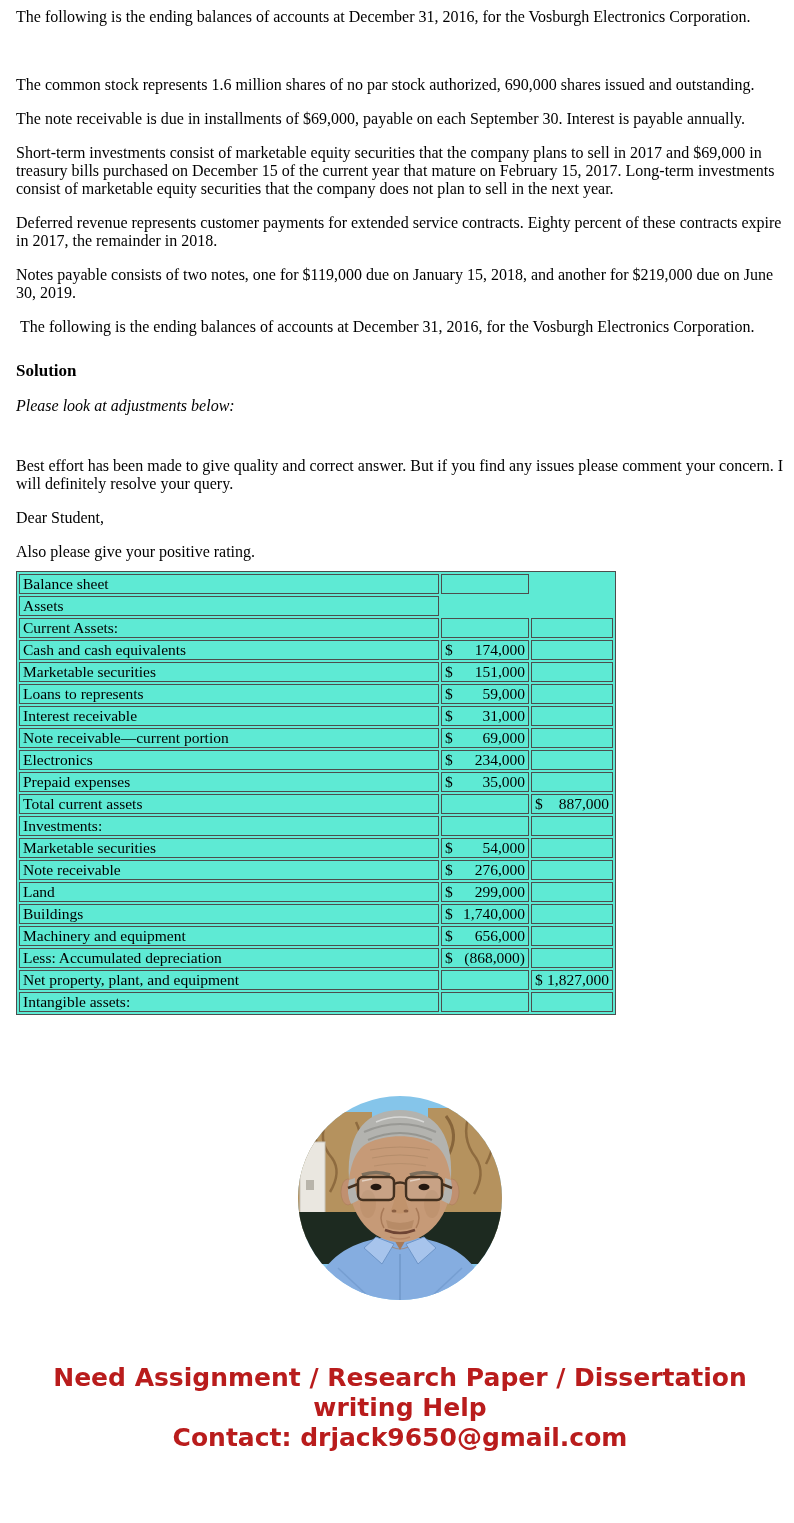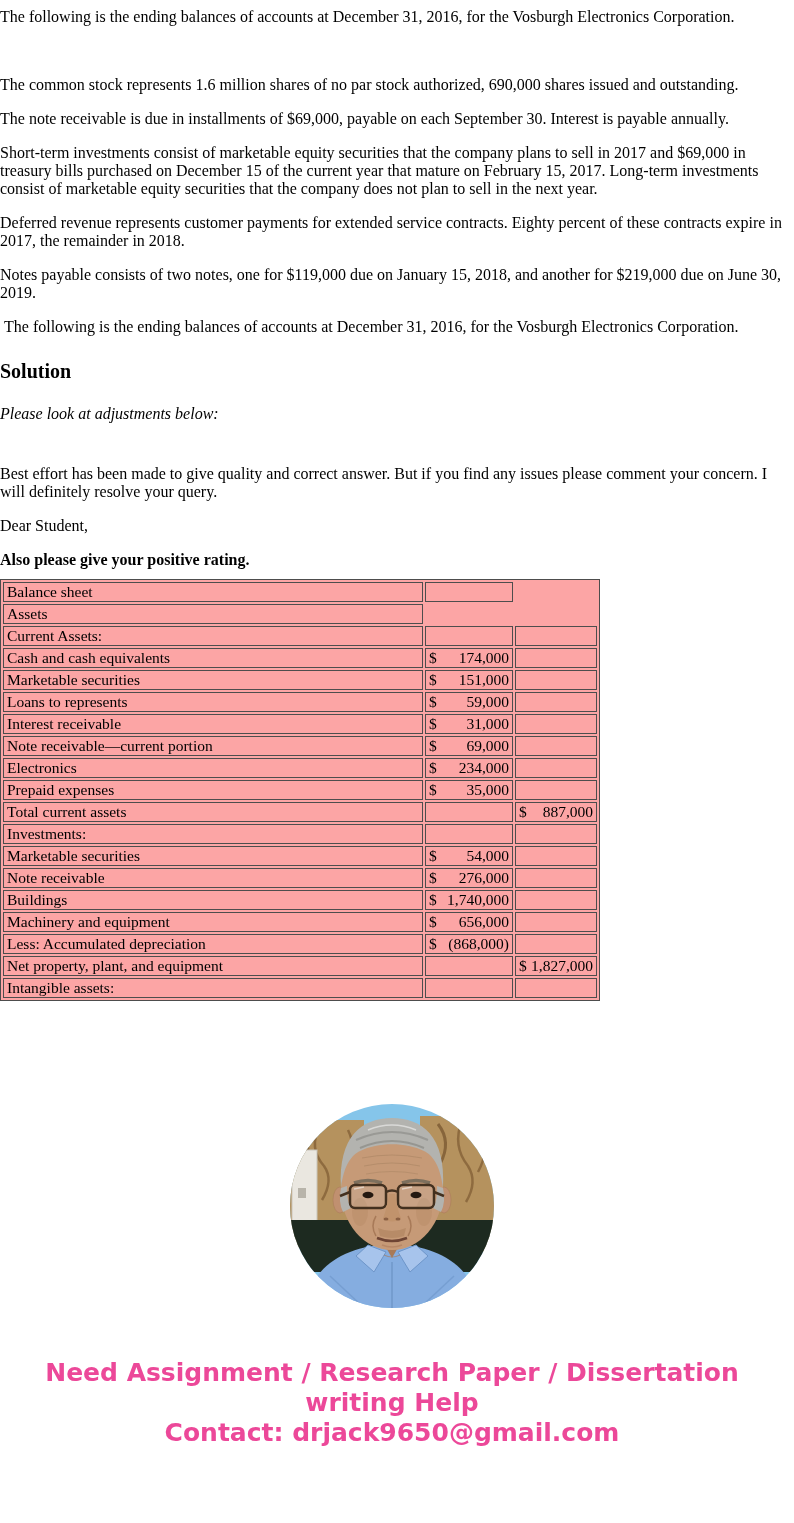--- a/index.html
+++ b/index.html
@@ -3,77 +3,77 @@
 <meta charset="utf-8">
 <style>
   * { box-sizing: border-box; }
   html, body { margin: 0; padding: 0; }
   body {
     width: 794px; height: 1523px;
     background: #ffffff; color: #000000;
     font-family: "Liberation Serif", serif;
     overflow: hidden;
   }
-  .content { padding: 8px 10px 0 0; }
+  .content { padding: 8px 10px 0 16px; }
 
   p.doc {
     margin: 0 0 16px 0;
     font-size: 16px;
     line-height: 18px;
     white-space: pre-wrap;
   }
   p.doc b { font-weight: bold; }
   .mb-50 { margin-bottom: 50px !important; }
   .mb-25 { margin-bottom: 25px !important; }
   .mb-42 { margin-bottom: 42px !important; font-style: italic; }
-  .mb-10 { margin-bottom: 10px !important; font-weight: bold; }
+  .mb-10 { margin-bottom: 10px !important; }
 
   h2.solution {
-    font-size: 20px;
+    font-size: 17px;
     font-weight: bold;
-    margin: 25px 0 24px 0;
+    margin: 25px 0 16px 0;
     line-height: 20px;
     font-family: Liberation Serif, serif;
   }
 
   
   .bs-wrap { height: 496px; overflow: hidden; margin-top: 10px; }
   table.bs {
     border-collapse: separate;
     border-spacing: 2px;
     border: 1px solid #4d4d4d;
     table-layout: fixed;
     width: 600px;
-    background: #fca5a5;
+    background: #5eead4;
   }
   table.bs td {
     height: 18px;
     line-height: 18px;
     font-size: 15.5px;
     padding: 0 3px;
     overflow: hidden;
     white-space: nowrap;
   }
   table.bs td.cell { border: 1px solid #4d4d4d; }
   table.bs td.no-cell { border: none; }
   .amt { display: flex; justify-content: space-between; }
 
   
   .photo-row { display: flex; justify-content: center; margin-top: 29px; }
   .photo-circle { width: 204px; height: 204px; }
 
   
   .footer {
-    margin-top: 50px;
+    margin-top: 63px;
     text-align: center;
     font-family: "DejaVu Sans", sans-serif;
     font-weight: bold;
     font-size: 25px;
     line-height: 30px;
-    color: #ec4899;
+    color: #b91c1c;
   }
 </style>
 </head>
 <body>
 
 <div class="content">
 
   <div>
       <p class="doc mb-50">The following is the ending balances of accounts at December 31, 2016, for the Vosburgh Electronics Corporation.</p>
       <p class="doc">The common stock represents 1.6 million shares of no par stock authorized, 690,000 shares issued and outstanding.</p>
@@ -215,20 +215,30 @@
             <td class="cell">Note receivable</td>
             <td class="cell">
               <div class="amt">
                 <span>$</span>
                 <span>276,000</span>
               </div>
             </td>
             <td class="cell"></td>
           </tr>
           <tr>
+            <td class="cell">Land</td>
+            <td class="cell">
+              <div class="amt">
+                <span>$</span>
+                <span>299,000</span>
+              </div>
+            </td>
+            <td class="cell"></td>
+          </tr>
+          <tr>
             <td class="cell">Buildings</td>
             <td class="cell">
               <div class="amt">
                 <span>$</span>
                 <span>1,740,000</span>
               </div>
             </td>
             <td class="cell"></td>
           </tr>
           <tr>

